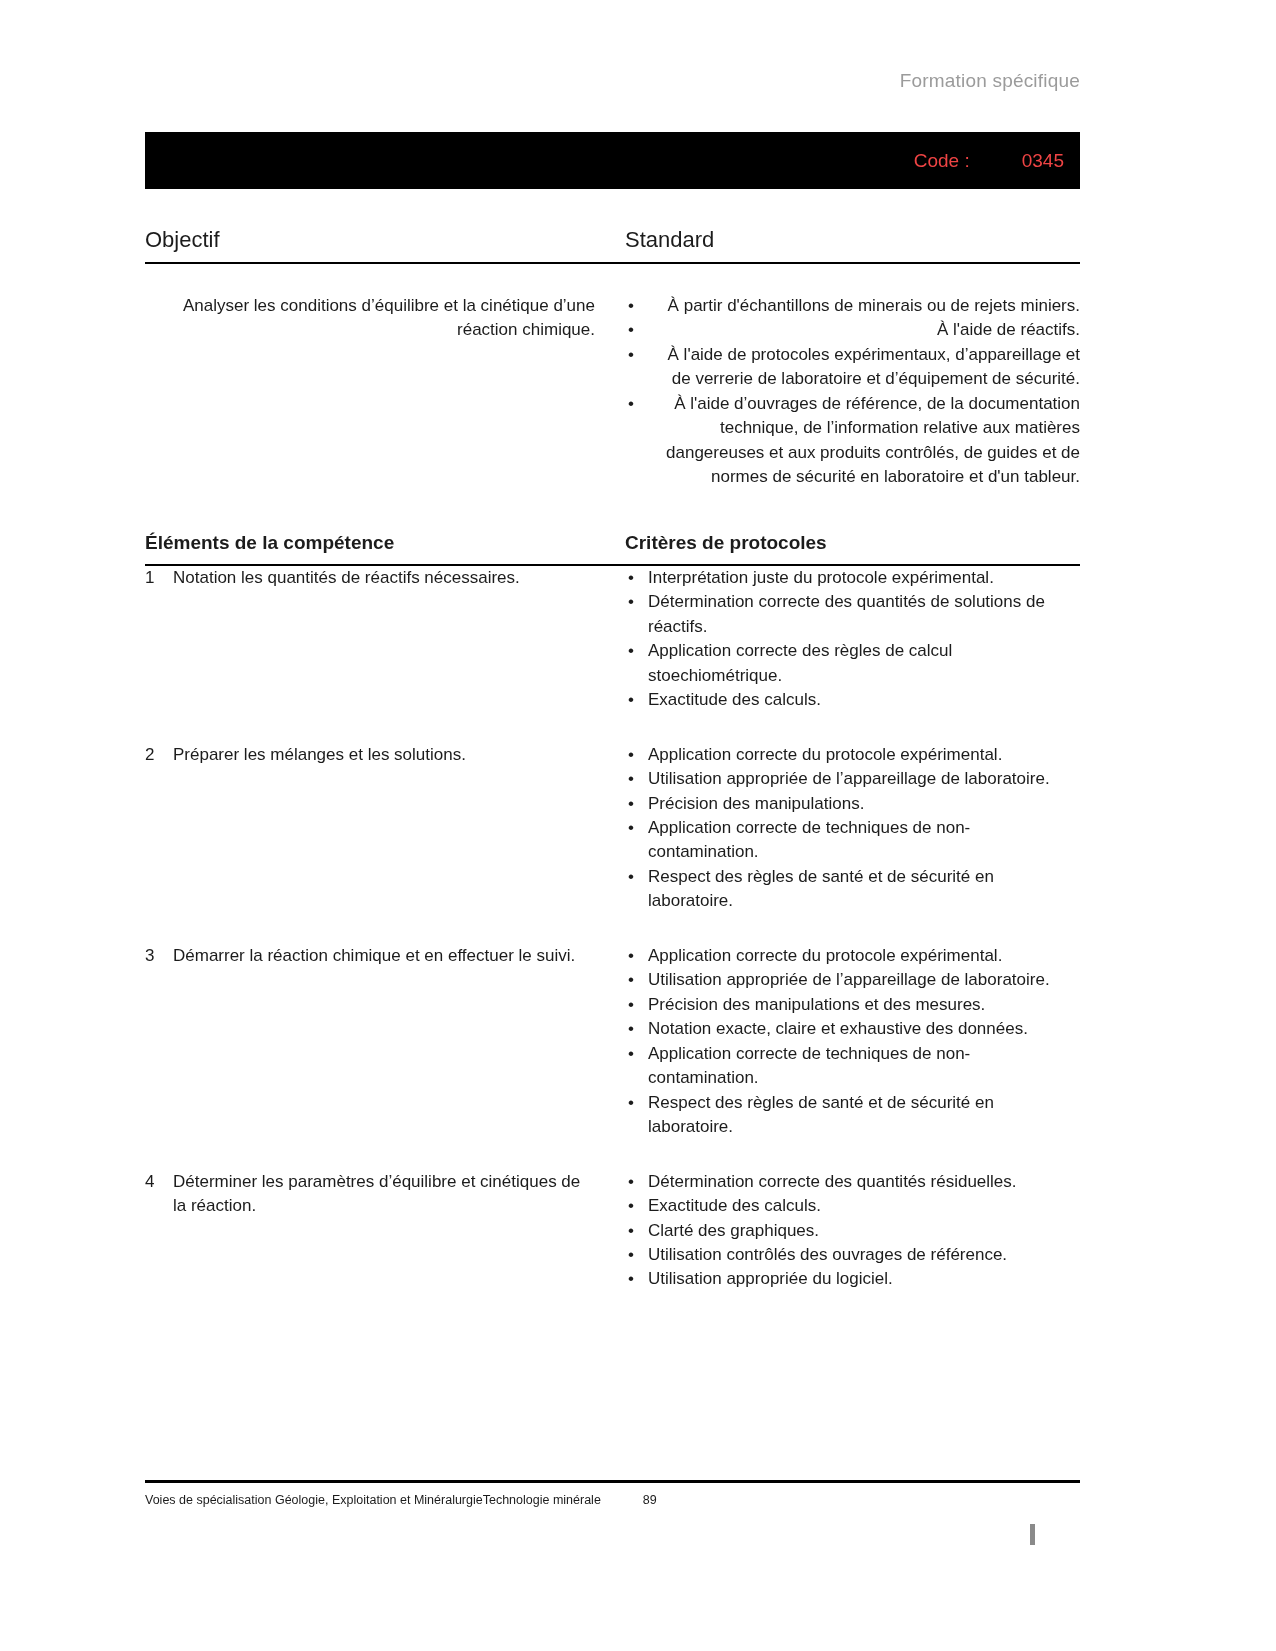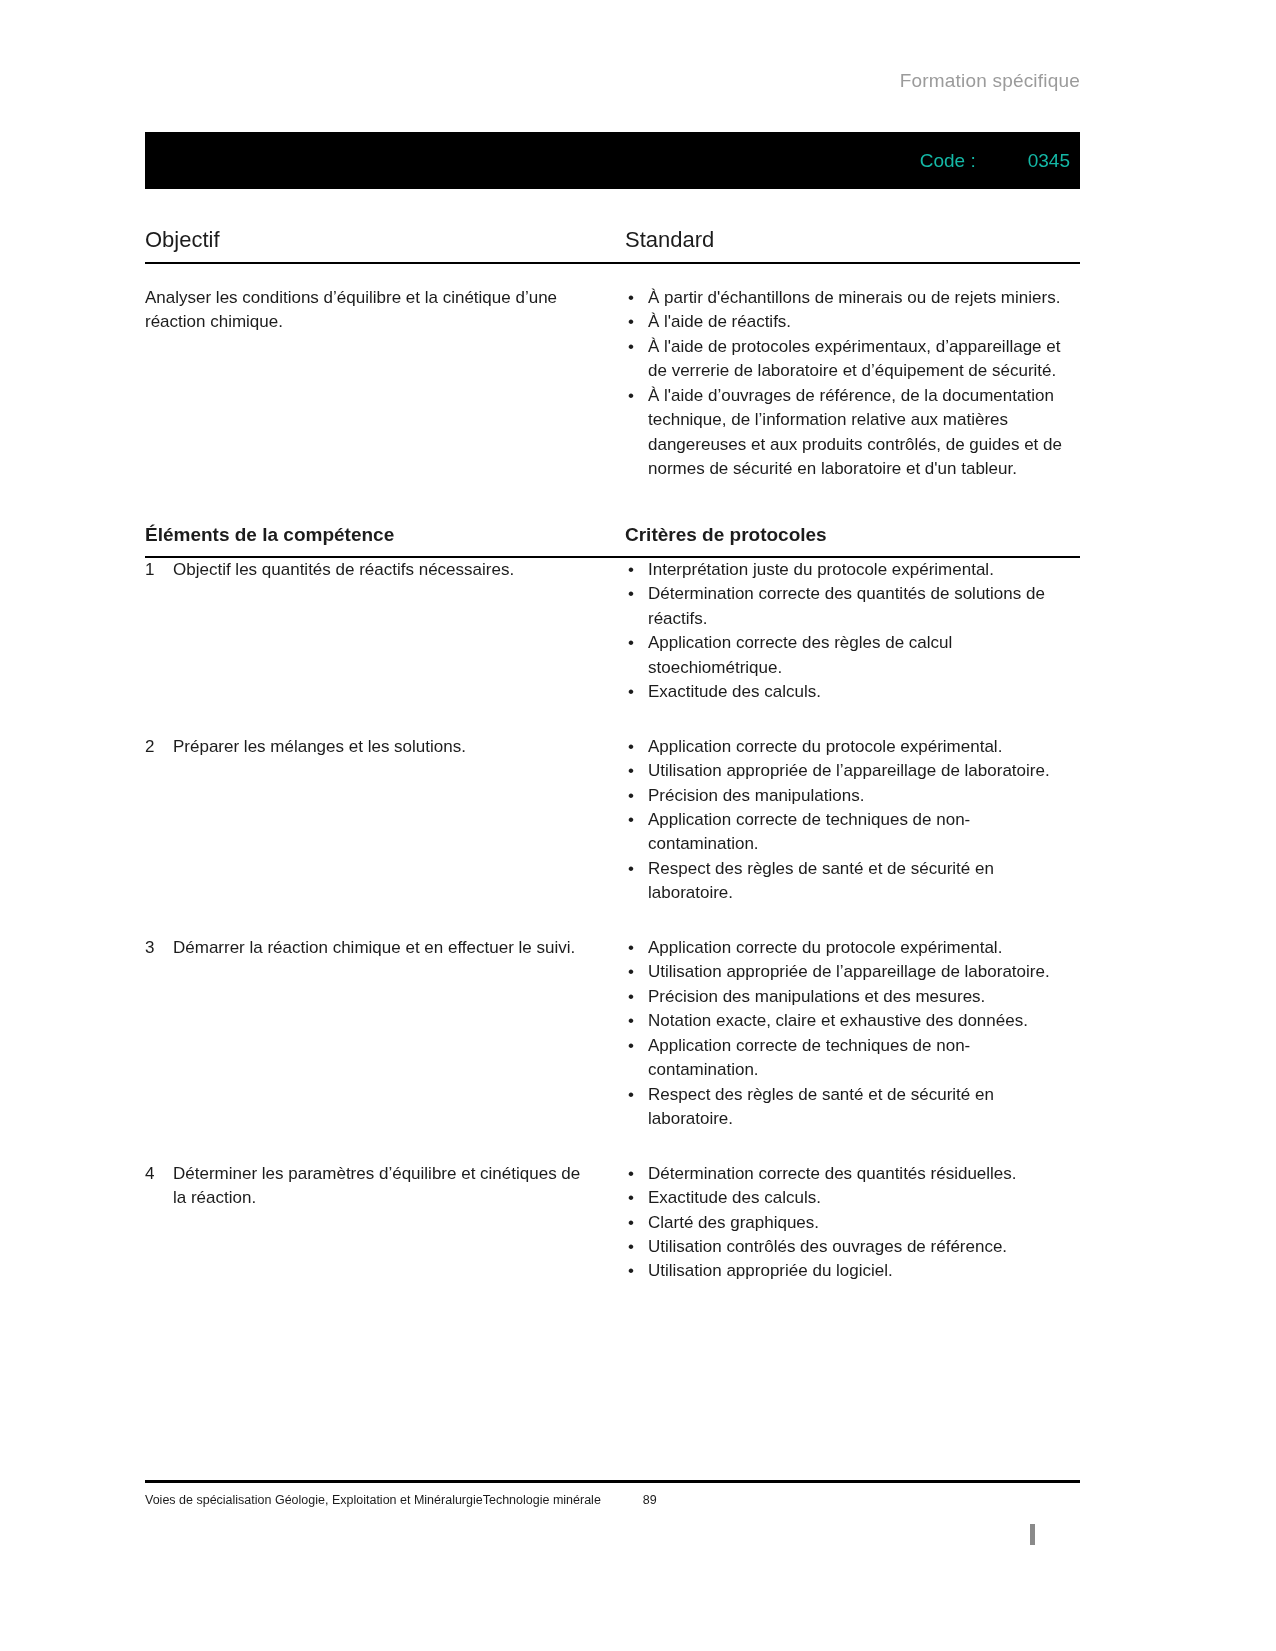--- a/index.html
+++ b/index.html
@@ -28,23 +28,23 @@
     font-size: 19px;
     letter-spacing: 0.2px;
   }
   .code-bar {
     margin-top: 40px;
     height: 57px;
     background: #000000;
     display: flex;
     align-items: center;
     justify-content: flex-end;
-    color: #14b8a6;
+    color: #ef4444;
     font-size: 19px;
-    padding-right: 10px;
+    padding-right: 16px;
     box-sizing: border-box;
   }
   .code-bar .code-label { margin-right: 52px; }
   .two-col {
     display: grid;
     grid-template-columns: 480px 1fr;
   }
   .col-left { padding-right: 30px; box-sizing: border-box; }
   .header-row {
     margin-top: 38px;
@@ -52,23 +52,24 @@
     border-bottom: 2px solid #000000;
     font-size: 22px;
   }
   .header-row.bold {
     font-size: 19px;
     font-weight: bold;
     margin-top: 42px;
     padding-bottom: 10px;
   }
   .section-body {
-    padding-top: 22px;
+    padding-top: 30px;
     font-size: 17px;
     line-height: 1.44;
+    text-align: right;
   }
   ul.bullets {
     margin: 0;
     padding: 0;
     list-style: none;
   }
   ul.bullets li {
     position: relative;
     padding-left: 23px;
   }
@@ -150,21 +151,21 @@
   </div>
 
   <div class="two-col header-row bold">
     <div class="col-left">Éléments de la compétence</div>
     <div>Critères de protocoles</div>
   </div>
 
   <div class="comp-row">
     <div class="row-left">
       <div class="row-num">1</div>
-      <div>Objectif les quantités de réactifs nécessaires.</div>
+      <div>Notation les quantités de réactifs nécessaires.</div>
     </div>
     <ul class="bullets">
       <li>Interprétation juste du protocole expérimental.</li>
       <li>Détermination correcte des quantités de solutions de réactifs.</li>
       <li>Application correcte des règles de calcul stoechiométrique.</li>
       <li>Exactitude des calculs.</li>
     </ul>
   </div>
 
   <div class="comp-row">

